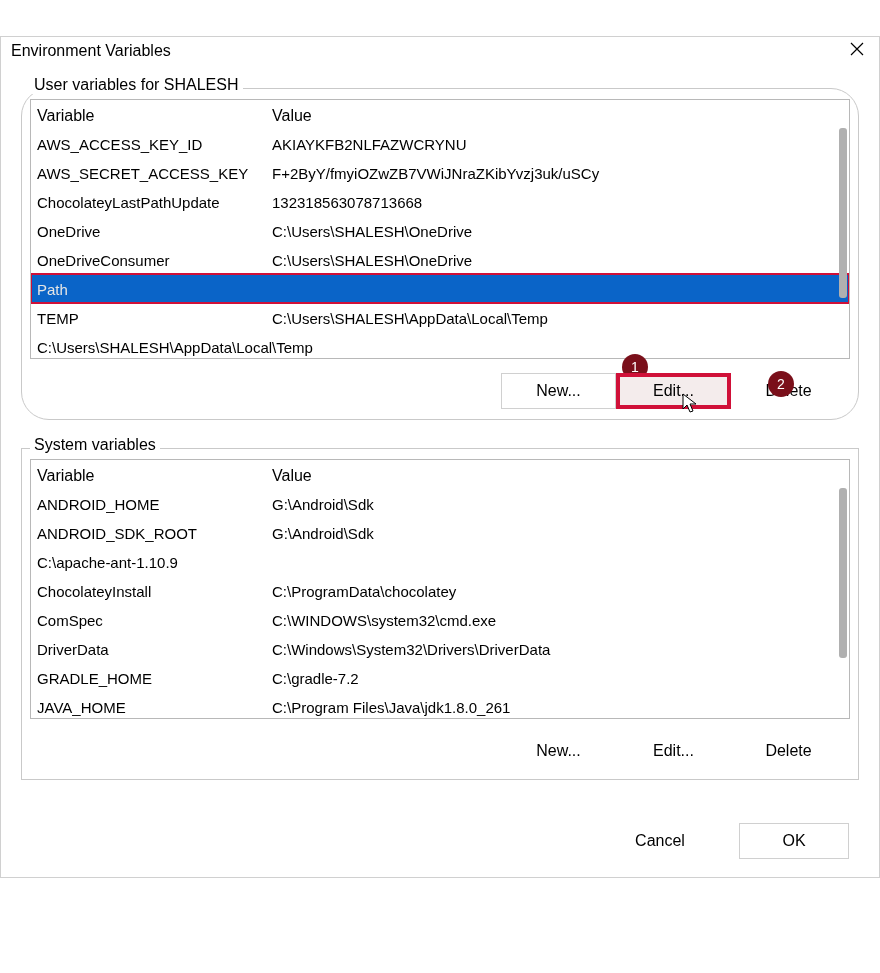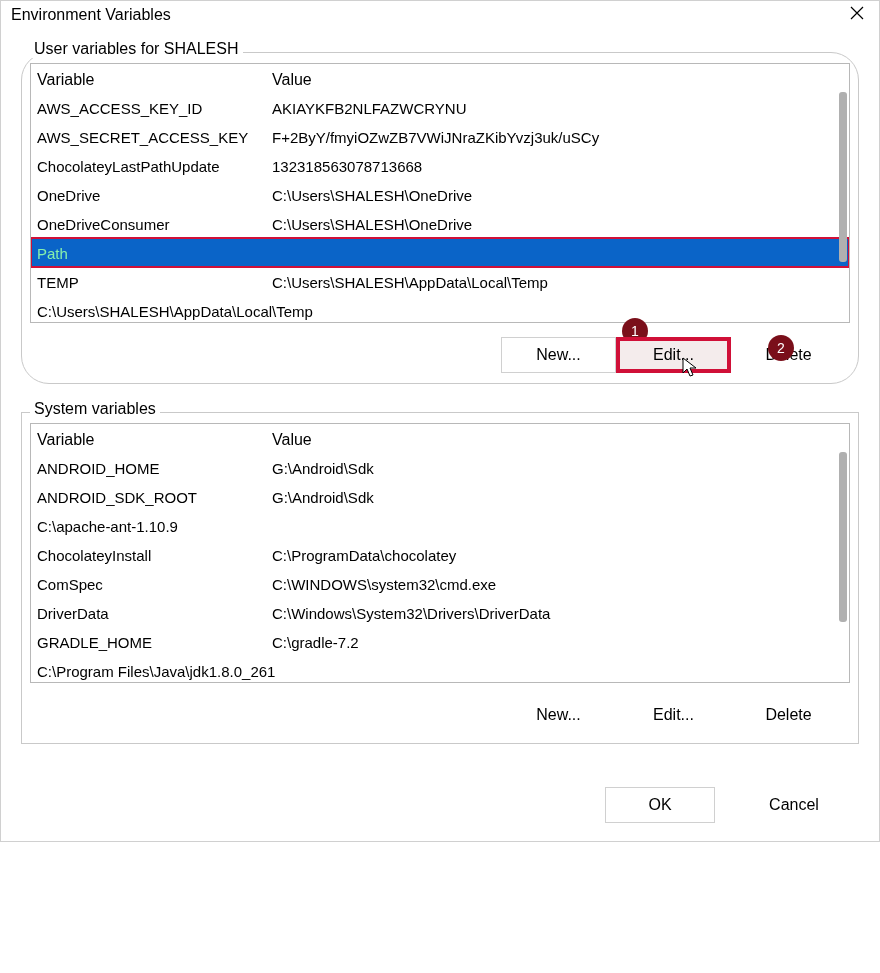--- a/index.html
+++ b/index.html
@@ -12,20 +12,21 @@
     color: #000;
     width: 880px;
     height: 973px;
     overflow: hidden;
   }
   .window {
     width: 880px;
     height: 842px;
     position: relative;
     border: 1px solid #d0d0d0;
+    margin-top: 36px;
   }
   .titlebar {
     display: flex;
     align-items: center;
     justify-content: space-between;
     padding: 4px 14px 8px 10px;
   }
   .titlebar .title {
     font-size: 16px;
   }
@@ -72,21 +73,21 @@
     overflow: hidden;
     text-overflow: clip;
   }
   .col-val {
     flex: 1 1 auto;
     overflow: hidden;
     text-overflow: clip;
   }
   .list-row.selected {
     background: #0a64c8;
-    color: #86efac;
+    color: #e5e5e5;
     gap: 48px;
   }
   .list-row.selected-marker {
     outline: 2px solid #d01038;
     outline-offset: -1px;
   }
   .list-scroll-thumb {
     position: absolute;
     right: 2px;
     top: 28px;
@@ -247,30 +248,31 @@
         </div>
         <div class="list-row">
           <span class="col-var">DriverData</span>
           <span class="col-val">C:\Windows\System32\Drivers\DriverData</span>
         </div>
         <div class="list-row">
           <span class="col-var">GRADLE_HOME</span>
           <span class="col-val">C:\gradle-7.2</span>
         </div>
         <div class="list-row">
+          <span class="col-var">JAVA_HOME</span>
           <span class="col-val">C:\Program Files\Java\jdk1.8.0_261</span>
         </div>
       <div class="list-scroll-thumb"></div>
     </div>
 
     <div class="button-row">
       <button class="btn" style="border:none;">New...</button>
       <button class="btn" style="border:none;">Edit...</button>
       <button class="btn" style="border:none;">Delete</button>
     </div>
   </div>
 
   <div class="footer-row">
+    <button class="btn" style="border:none;">Cancel</button>
     <button class="btn">OK</button>
-    <button class="btn" style="border:none;">Cancel</button>
   </div>
 
 </div>
 
 </body></html>

